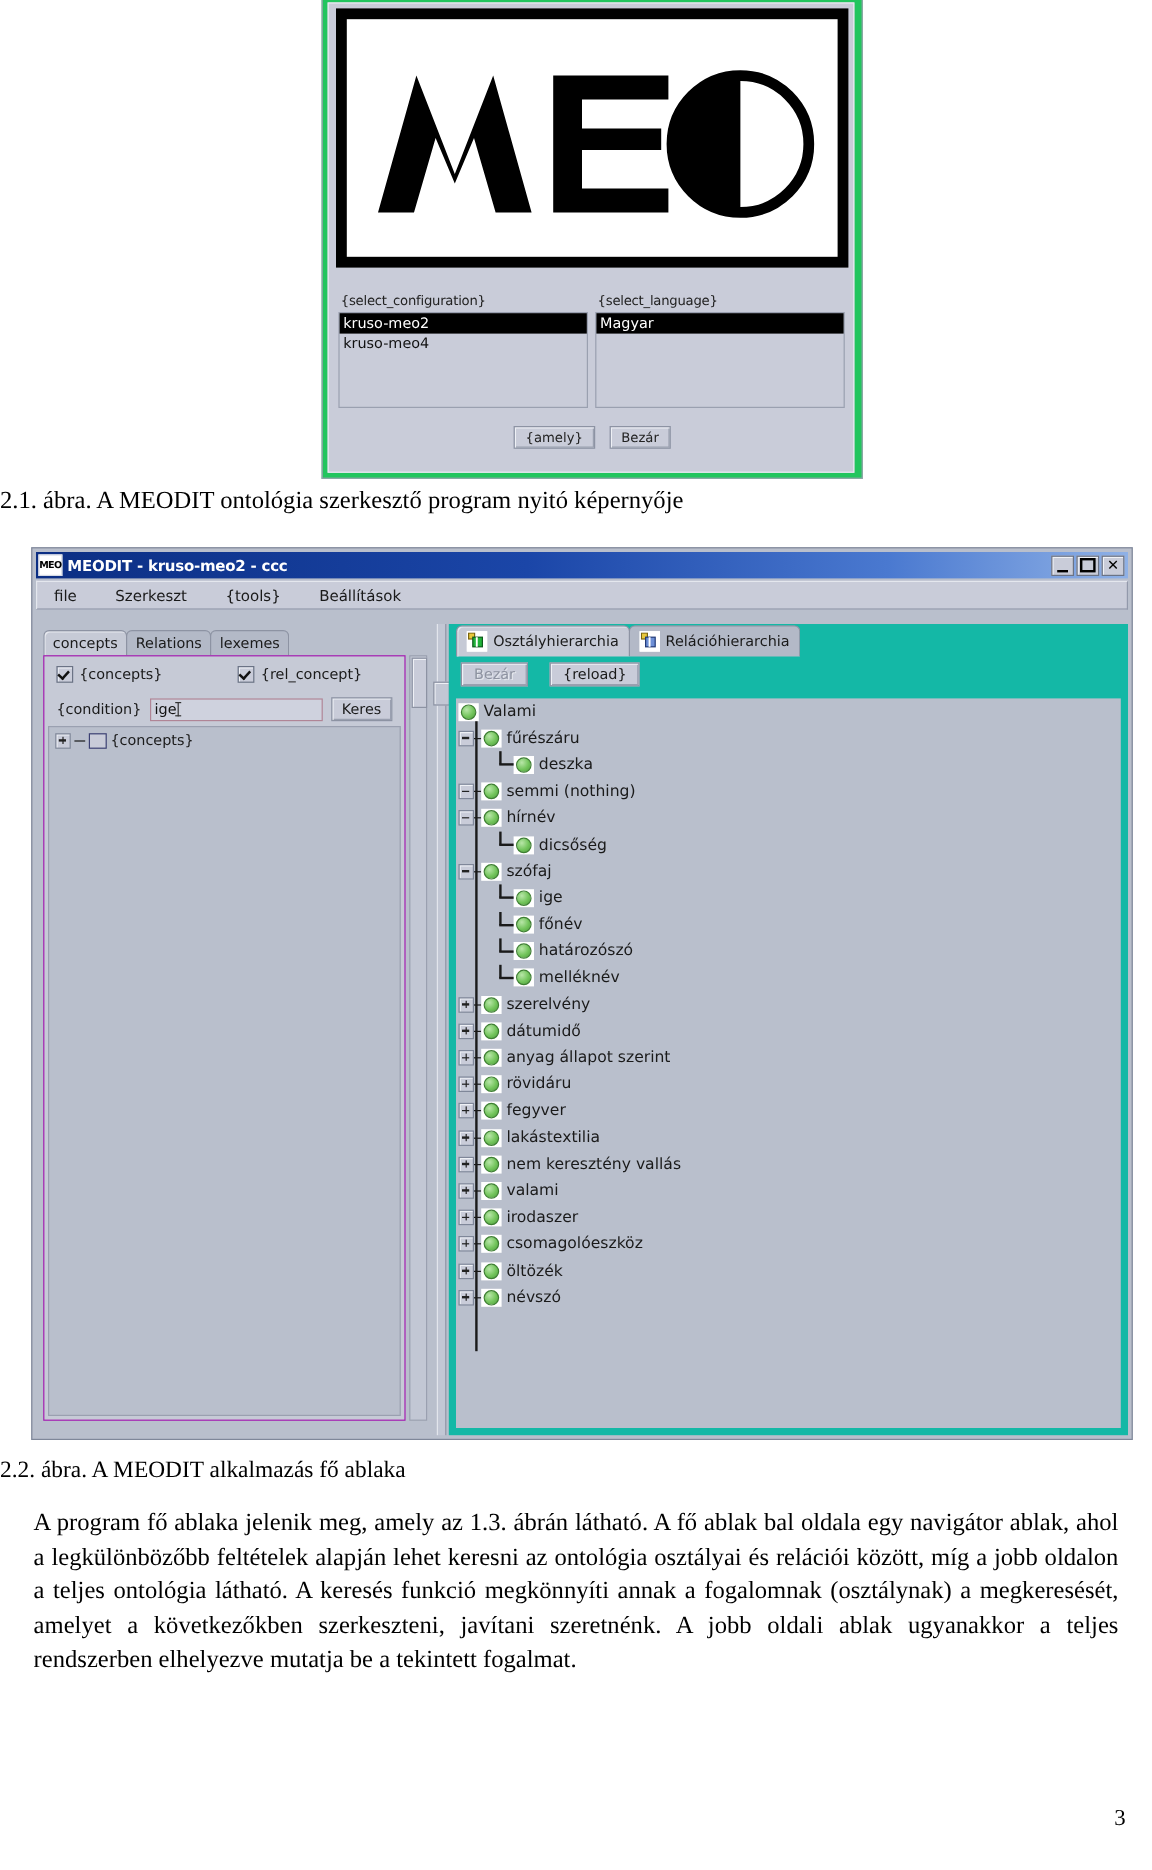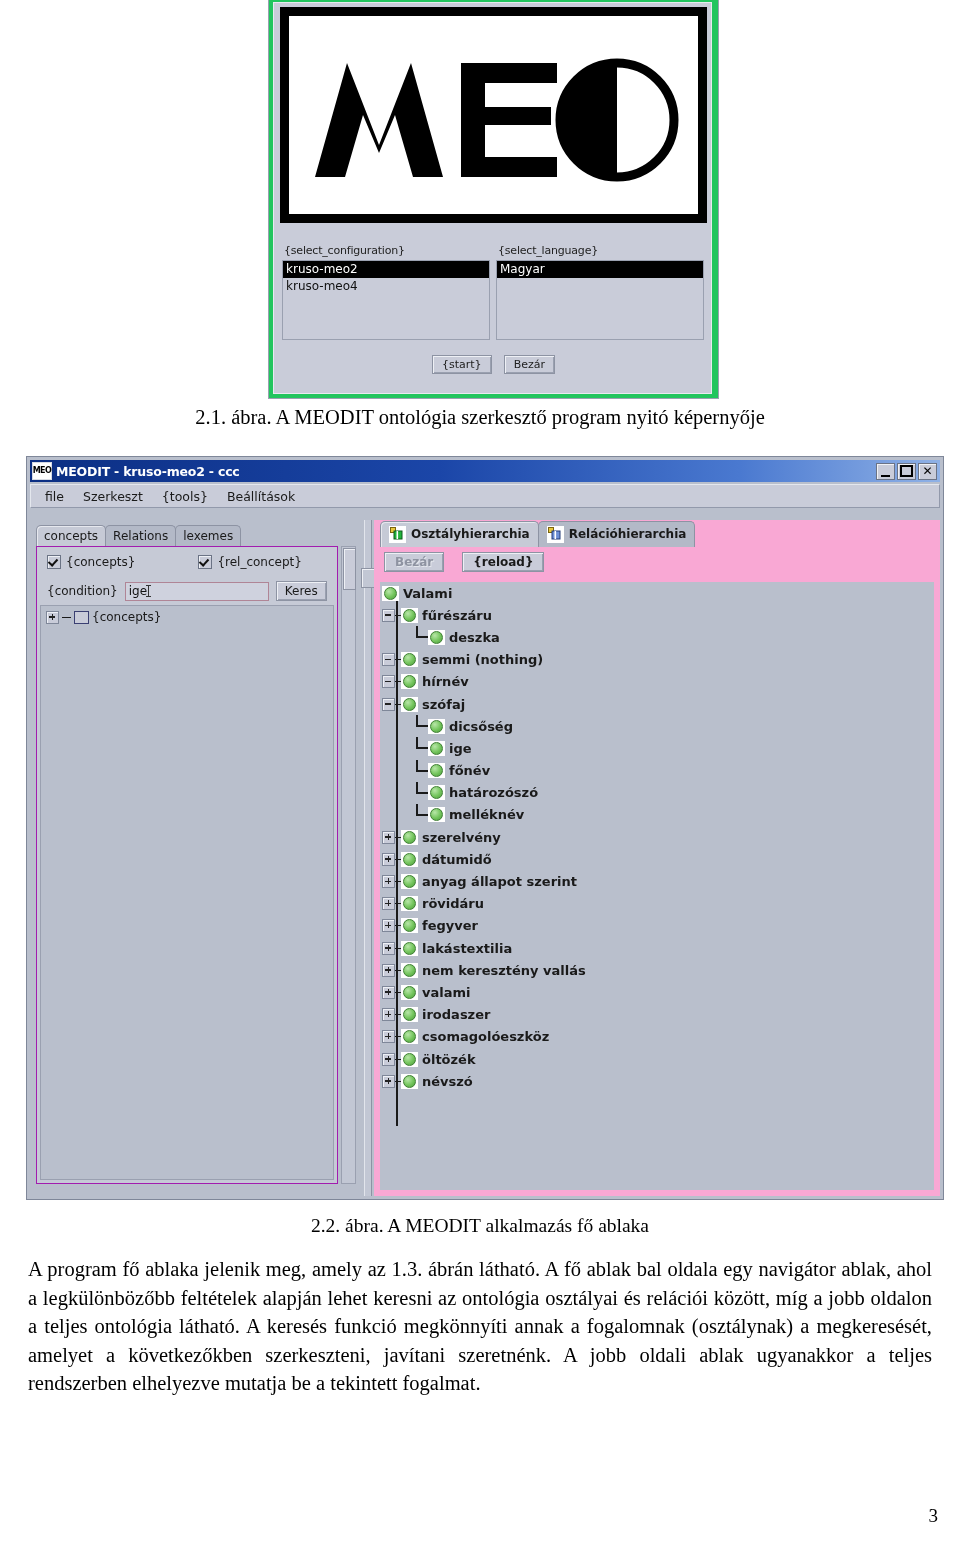--- a/index.html
+++ b/index.html
@@ -68,21 +68,21 @@
     font-family:"DejaVu Sans", sans-serif;
     font-size:11px;color:#222;
     background:#c9ccd9;
     border:1px solid #8d93a3;
     padding:2px 9px;
     box-shadow:inset 1px 1px 0 #eef0f5, inset -1px -1px 0 #9aa0b0;
   }
 
   
   .caption{
-    position:absolute;left:0;width:960px;text-align:center;
+    position:absolute;left:0;width:960px;text-align:left;
     font-family:"Liberation Serif", serif;
     font-size:20.5px;color:#000;
   }
   #cap1{top:406px;}
   #cap2{top:1215px;font-size:19.5px;}
 
   
   #fig2{
     position:absolute;left:26px;top:456px;width:918px;height:744px;
     background:#b9bfcc;
@@ -119,21 +119,21 @@
   .winbtn.max span{display:block;width:9px;height:8px;border:2px solid #000;margin-bottom:2px;}
   .winbtn.close{align-items:center;font-weight:bold;font-size:12px;}
 
   
   #menubar{
     position:absolute;left:3px;top:27px;right:3px;height:24px;
     background:#c9ccd9;
     border:1px solid #e4e7ee;
     border-right-color:#9299ab;border-bottom-color:#9299ab;
     box-sizing:border-box;
-    display:flex;align-items:center;gap:19px;
+    display:flex;align-items:center;gap:32px;
     padding-left:14px;
   }
   .menu-item{font-size:12.5px;color:#1a1a1a;}
 
   
   #panels{
     position:absolute;left:3px;top:63px;right:3px;bottom:3px;
     display:flex;
   }
   #left-panel{
@@ -145,21 +145,21 @@
   #splitter-line{
     position:absolute;left:4px;top:0;bottom:0;width:6px;
     background:#c2c7d4;border-left:1px solid #e2e5ec;border-right:1px solid #8d93a3;
   }
   #splitter-grip{
     position:absolute;left:1px;top:48px;width:12px;height:18px;
     background:#c2c7d4;border:1px solid #8d93a3;
     box-shadow:inset 1px 1px 0 #eef0f5;
   }
   #right-panel{
-    flex:1;background:#f9a8d4;position:relative;font-weight:bold;
+    flex:1;background:#14b8a6;position:relative;
   }
 
   
   .tabstrip{display:flex;align-items:flex-end;height:27px;padding-left:6px;}
   .tab{
     font-size:12px;color:#1a1a1a;
     background:#b3b9c7;
     border:1px solid #8d93a3;border-bottom:none;
     border-radius:5px 5px 0 0;
     padding:4px 8px 4px 8px;
@@ -350,21 +350,21 @@
       </div>
       <div class="splash-col">
         <div class="splash-label">{select_language}</div>
         <div class="splash-list">
           <div class="splash-item sel">Magyar</div>
         </div>
       </div>
     </div>
 
     <div id="splash-buttons">
-      <div class="splash-btn">{start}</div>
+      <div class="splash-btn">{amely}</div>
       <div class="splash-btn">Bezár</div>
     </div>
 
   </div>
 </div>
 
 <div class="caption" id="cap1">2.1. ábra. A MEODIT ontológia szerkesztő program nyitó képernyője</div>
 
 <div id="fig2">
 
@@ -515,40 +515,40 @@
           <div class="tr-row">
             <div class="indent" style="width: 2px;"></div>
             <div class="toggle"></div>
             <div class="hline" style="width: 6px;"></div>
             <div class="iconwrap">
               <div class="node-dot"></div>
             </div>
             <div class="tr-label">hírnév</div>
           </div>
           <div class="tr-row">
-            <div class="indent" style="width: 2px;"></div>
-            <div class="toggle"></div>
-            <div class="hline" style="width: 6px;"></div>
-            <div class="iconwrap">
-              <div class="node-dot"></div>
-            </div>
-            <div class="tr-label">szófaj</div>
-          </div>
-          <div class="tr-row">
             <div class="indent" style="width: 32px;"></div>
             <div class="elbow">
               <span class="v"></span>
               <span class="h"></span>
             </div>
             <div class="iconwrap">
               <div class="node-dot"></div>
             </div>
             <div class="tr-label">dicsőség</div>
           </div>
           <div class="tr-row">
+            <div class="indent" style="width: 2px;"></div>
+            <div class="toggle"></div>
+            <div class="hline" style="width: 6px;"></div>
+            <div class="iconwrap">
+              <div class="node-dot"></div>
+            </div>
+            <div class="tr-label">szófaj</div>
+          </div>
+          <div class="tr-row">
             <div class="indent" style="width: 32px;"></div>
             <div class="elbow">
               <span class="v"></span>
               <span class="h"></span>
             </div>
             <div class="iconwrap">
               <div class="node-dot"></div>
             </div>
             <div class="tr-label">ige</div>
           </div>

